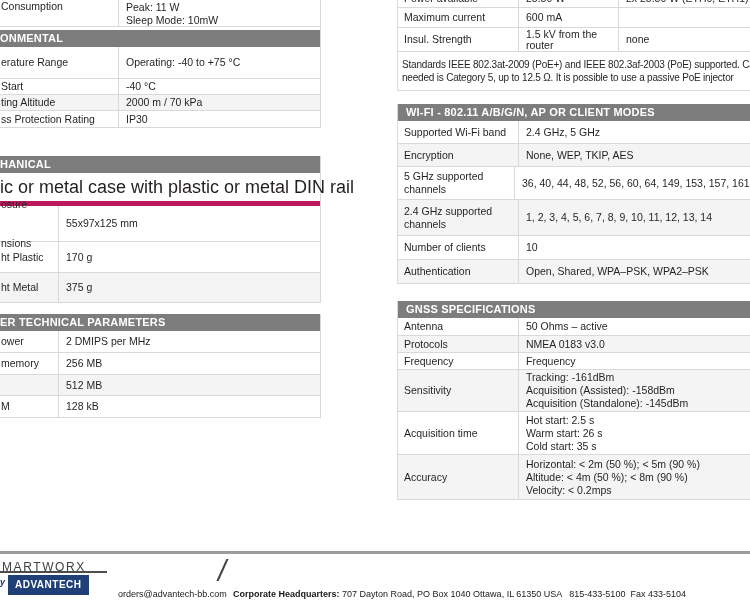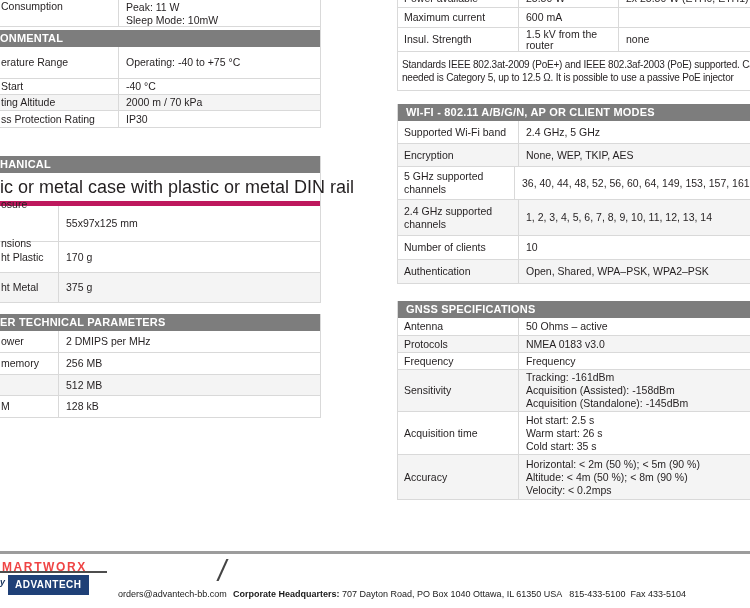--- a/index.html
+++ b/index.html
@@ -26,21 +26,21 @@
   .rtable{border-left:1px solid #d9d9d9;}
   .col-right .lbl{width:120px;padding-left:6px;align-self:stretch;display:flex;flex-direction:column;justify-content:center;}
   .v1{width:100px;}
   .v2{flex:1;}
   .sliver{height:8px;overflow:hidden;align-items:flex-start;}
   .sliver .shift{margin-top:-12px;line-height:20px;}
   .note{border-bottom:1px solid #d9d9d9;padding:6px 0 6px 4px;font-size:10px;line-height:13px;letter-spacing:-.2px;}
   .note div{white-space:pre;}
   
   .footer-rule{position:absolute;left:0;top:551px;width:750px;height:3px;background:#9c9c9c;}
-  .brand-name{position:absolute;left:2px;top:560px;font-size:12px;font-weight:bold;letter-spacing:1.6px;color:#ef4444;white-space:pre;}
+  .brand-name{position:absolute;left:2px;top:560px;font-size:12px;font-weight:normal;letter-spacing:1.6px;color:#404040;white-space:pre;}
   .brand-rule{position:absolute;left:0;top:571px;width:107px;height:2px;background:#4d4d4d;}
   .brand-by{position:absolute;left:0;top:577px;font-size:9px;font-style:italic;font-weight:bold;color:#16325c;}
   .adv-box{position:absolute;left:8px;top:575px;height:16px;line-height:16px;background:#1f4077;color:#fff;font-weight:bold;font-size:10px;letter-spacing:.5px;padding:2px 7px;white-space:pre;}
   .emails{position:absolute;left:118px;top:562px;font-size:9px;line-height:12.8px;color:#1a1a1a;white-space:pre;}
   .slash{position:absolute;left:218px;top:555px;font-size:29px;font-style:italic;color:#444;}
   .addresses{position:absolute;left:233px;top:562px;font-size:9px;line-height:12.8px;color:#1a1a1a;white-space:pre;}
   .addresses b{white-space:pre;}
   .mt3{margin-top:3px;} .mt16{margin-top:28px;} .mt11{margin-top:11px;} .mt13{margin-top:13px;} .mt17{margin-top:17px;}
   .top-align{align-items:flex-start;}
   .top-align .val{justify-content:flex-start;padding-top:1px;}

